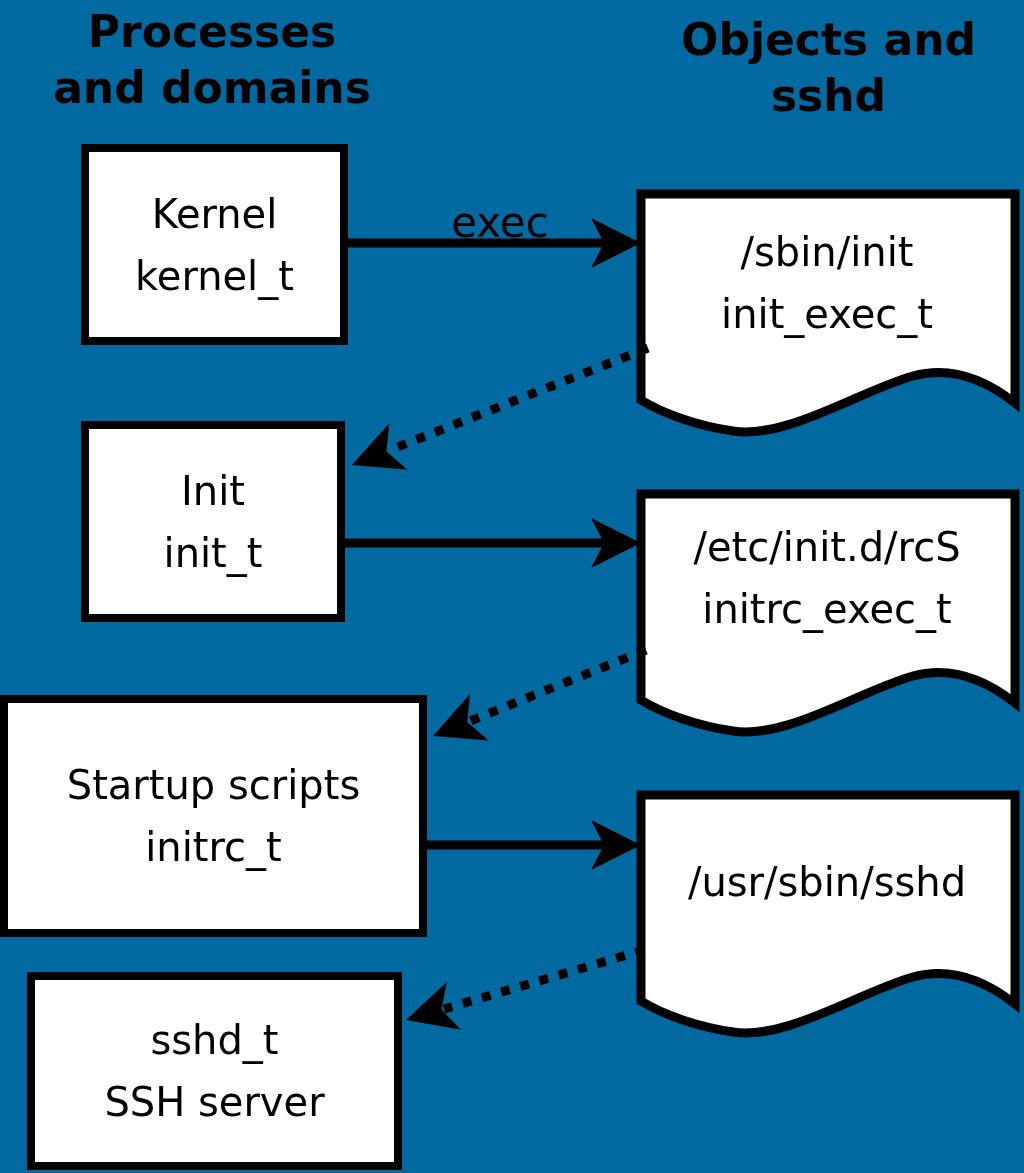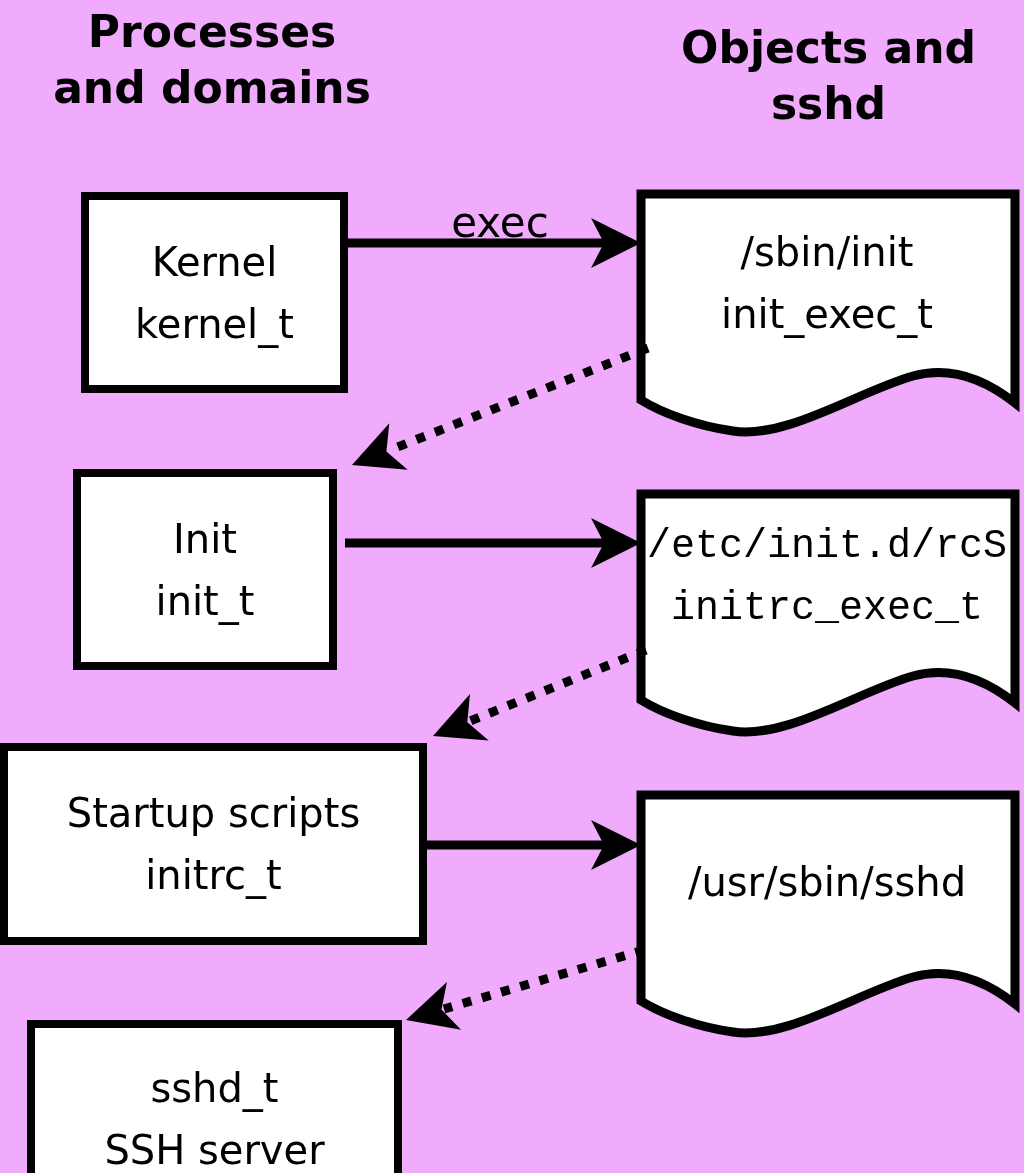--- a/index.html
+++ b/index.html
@@ -4,21 +4,21 @@
 <style>
   html, body {
     margin: 0;
     padding: 0;
     background: #ffffff;
   }
   #canvas {
     position: relative;
     width: 1024px;
     height: 1173px;
-    background: #f0abfc;
+    background: #0369a1;
     font-family: "DejaVu Sans", "Liberation Sans", sans-serif;
     color: #000000;
     overflow: hidden;
   }
   #arrow-layer {
     position: absolute;
     left: 0; top: 0;
     width: 1024px;
     height: 1173px;
     z-index: 1;
@@ -38,21 +38,20 @@
     box-sizing: border-box;
     border: 8px solid #000000;
     background: #ffffff;
     display: flex;
     flex-direction: column;
     align-items: center;
     justify-content: center;
     font-size: 40px;
     line-height: 62px;
     text-align: center;
-    margin-top: 48px;
   }
   .doc-text {
     position: absolute;
     z-index: 2;
     display: flex;
     flex-direction: column;
     align-items: center;
     justify-content: center;
     font-size: 40px;
     line-height: 62px;
@@ -108,47 +107,47 @@
     <g>
       <line x1="644" y1="950" x2="444" y2="1009" stroke="#000000" stroke-width="9" stroke-dasharray="9 11"></line>
       <polygon points="0,0 -50,-25 -37,0 -50,25" fill="#000000" transform="translate(406,1020) rotate(163.6)"></polygon>
     </g>
   </svg>
 
   <div class="hdr" style="left:22px; top:4px; width:380px;">
     <div>Processes</div>
     <div>and domains</div>
   </div>
-  <div class="hdr" style="left:640px; top:20px; width:377px;">
+  <div class="hdr" style="left:640px; top:12px; width:377px;">
     <div>Objects and</div>
     <div>sshd</div>
   </div>
 
   <div class="pbox" style="left:81px; top:144px; width:267px; height:201px;">
     <div>Kernel</div>
     <div>kernel_t</div>
   </div>
-  <div class="pbox" style="left:73px; top:421px; width:264px; height:201px;">
+  <div class="pbox" style="left:81px; top:421px; width:264px; height:201px;">
     <div>Init</div>
     <div>init_t</div>
   </div>
-  <div class="pbox" style="left:0px; top:695px; width:427px; height:202px;">
+  <div class="pbox" style="left:0px; top:695px; width:427px; height:242px;">
     <div>Startup scripts</div>
     <div>initrc_t</div>
   </div>
   <div class="pbox" style="left:27px; top:972px; width:375px; height:198px;">
     <div>sshd_t</div>
     <div>SSH server</div>
   </div>
 
   <div class="doc-text" style="left:637px; top:190px; width:380px; height:185px;">
     <div>/sbin/init</div>
     <div>init_exec_t</div>
   </div>
-  <div class="doc-text" style="left:637px; top:488px; width:380px; height:180px;font-family:Liberation Mono, monospace;">
+  <div class="doc-text" style="left:637px; top:488px; width:380px; height:180px;">
     <div>/etc/init.d/rcS</div>
     <div>initrc_exec_t</div>
   </div>
   <div class="doc-text" style="left:637px; top:792px; width:380px; height:180px;">
     <div>/usr/sbin/sshd</div>
   </div>
 
   <div class="edge-label" style="left:438px; top:201px; width:124px;">exec</div>
 
 </div>

